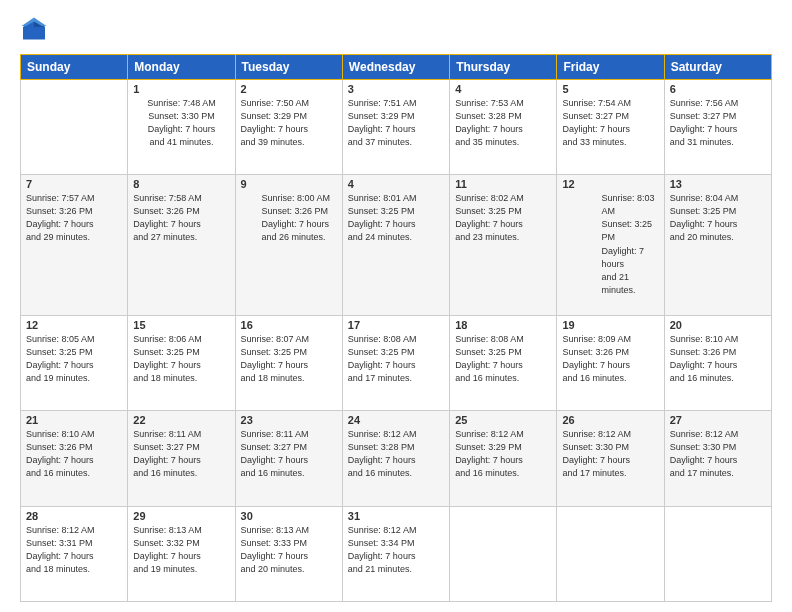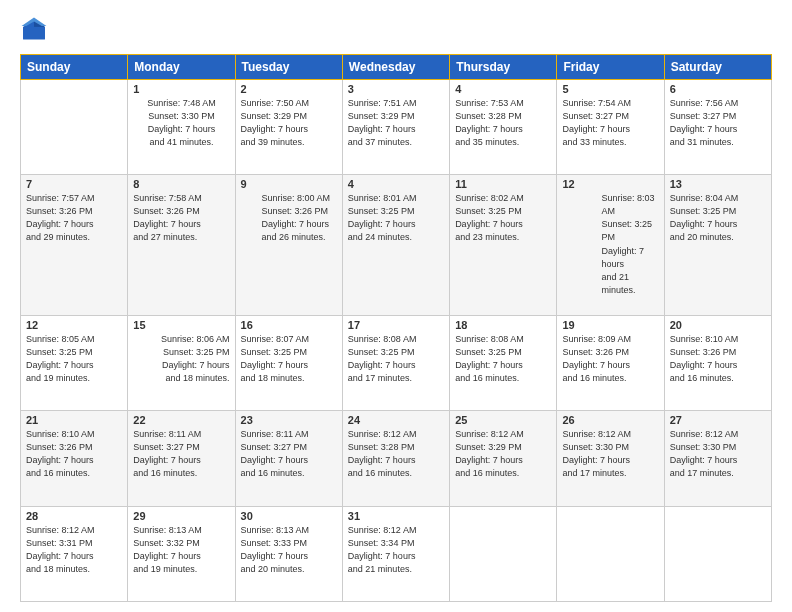--- a/index.html
+++ b/index.html
@@ -224,21 +224,21 @@
         <tr class="row-white">
           <td>
             <div class="day-num">12</div>
             <div class="day-info" style="white-space: pre-line;">Sunrise: 8:05 AM
 Sunset: 3:25 PM
 Daylight: 7 hours
 and 19 minutes.</div>
           </td>
           <td>
             <div class="day-num">15</div>
-            <div class="day-info" style="white-space: pre-line; text-align: right;">Sunrise: 8:06 AM
+            <div class="day-info" style="white-space: pre-line;">Sunrise: 8:06 AM
 Sunset: 3:25 PM
 Daylight: 7 hours
 and 18 minutes.</div>
           </td>
           <td>
             <div class="day-num">16</div>
             <div class="day-info" style="white-space: pre-line;">Sunrise: 8:07 AM
 Sunset: 3:25 PM
 Daylight: 7 hours
 and 18 minutes.</div>

